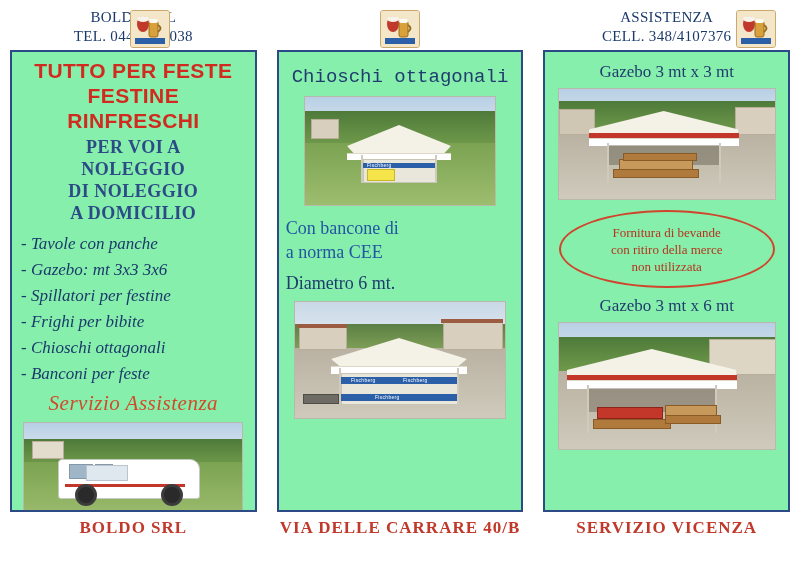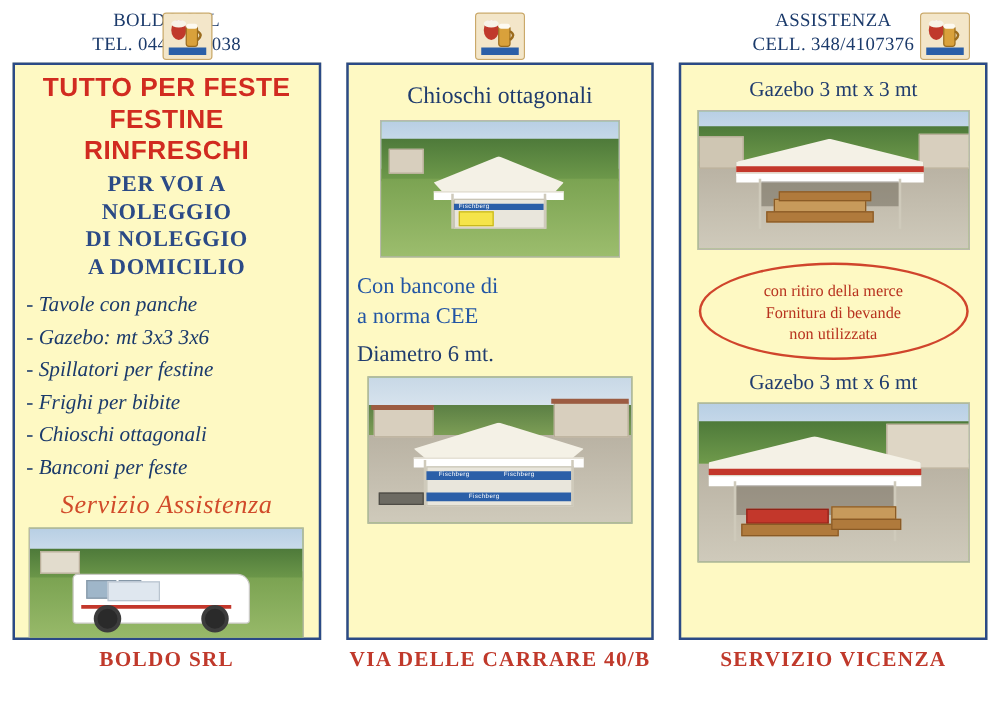--- a/index.html
+++ b/index.html
@@ -50,21 +50,21 @@
     height: 36px;
     border-radius: 3px;
     background: #f2e4c8;
     border: 1px solid #caa96a;
     overflow: hidden;
   }
   .logo svg { display: block; }
 
   .frame {
     border: 2px solid #2b4a86;
-    background: #fef9c3;
+    background: #86efac;
     height: 462px;
     box-sizing: border-box;
     padding: 6px 7px;
     position: relative;
     overflow: hidden;
   }
   .col-foot {
     text-align: center;
     font-size: 17px;
     color: #c0392b;
@@ -113,21 +113,21 @@
     margin-top: 4px;
     letter-spacing: 0.5px;
   }
 
   
   .heading-dark {
     text-align: center;
     color: #203c6e;
     font-size: 19px;
     margin: 8px 0 8px 0;
-    font-family: Liberation Serif, serif;
+    font-family: Liberation Mono, monospace;
   }
   .blue-block {
     text-align: left;
     color: #2255a4;
     font-size: 18px;
     line-height: 24px;
     margin: 10px 0 6px 0;
   }
   .blue-block .dia {
     color: #203c6e;
@@ -461,22 +461,22 @@
             <div class="leg" style="left:18px;top:32px;height:40px;"></div>
             <div class="leg" style="left:130px;top:32px;height:40px;"></div>
             <div class="table-w" style="left:30px;top:48px;width:72px;height:9px;"></div>
             <div class="bench" style="left:24px;top:58px;width:84px;height:7px;"></div>
             <div class="bench" style="left:34px;top:42px;width:72px;height:6px;"></div>
           </div>
         </div>
 
         <div class="oval">
           <div class="txt">
+            <div>Fornitura di bevande</div>
             <div>con ritiro della merce</div>
-            <div>Fornitura di bevande</div>
             <div>non utilizzata</div>
           </div>
         </div>
 
         <div class="heading-dark2">Gazebo 3 mt x 6 mt</div>
 
         <div class="photo" style="width:216px;height:126px;">
           <div class="ph-sky" style="height:44px;"></div>
           <div class="ph-trees" style="top:14px;height:34px;"></div>
           <div class="ph-ground" style="height:78px;"></div>

